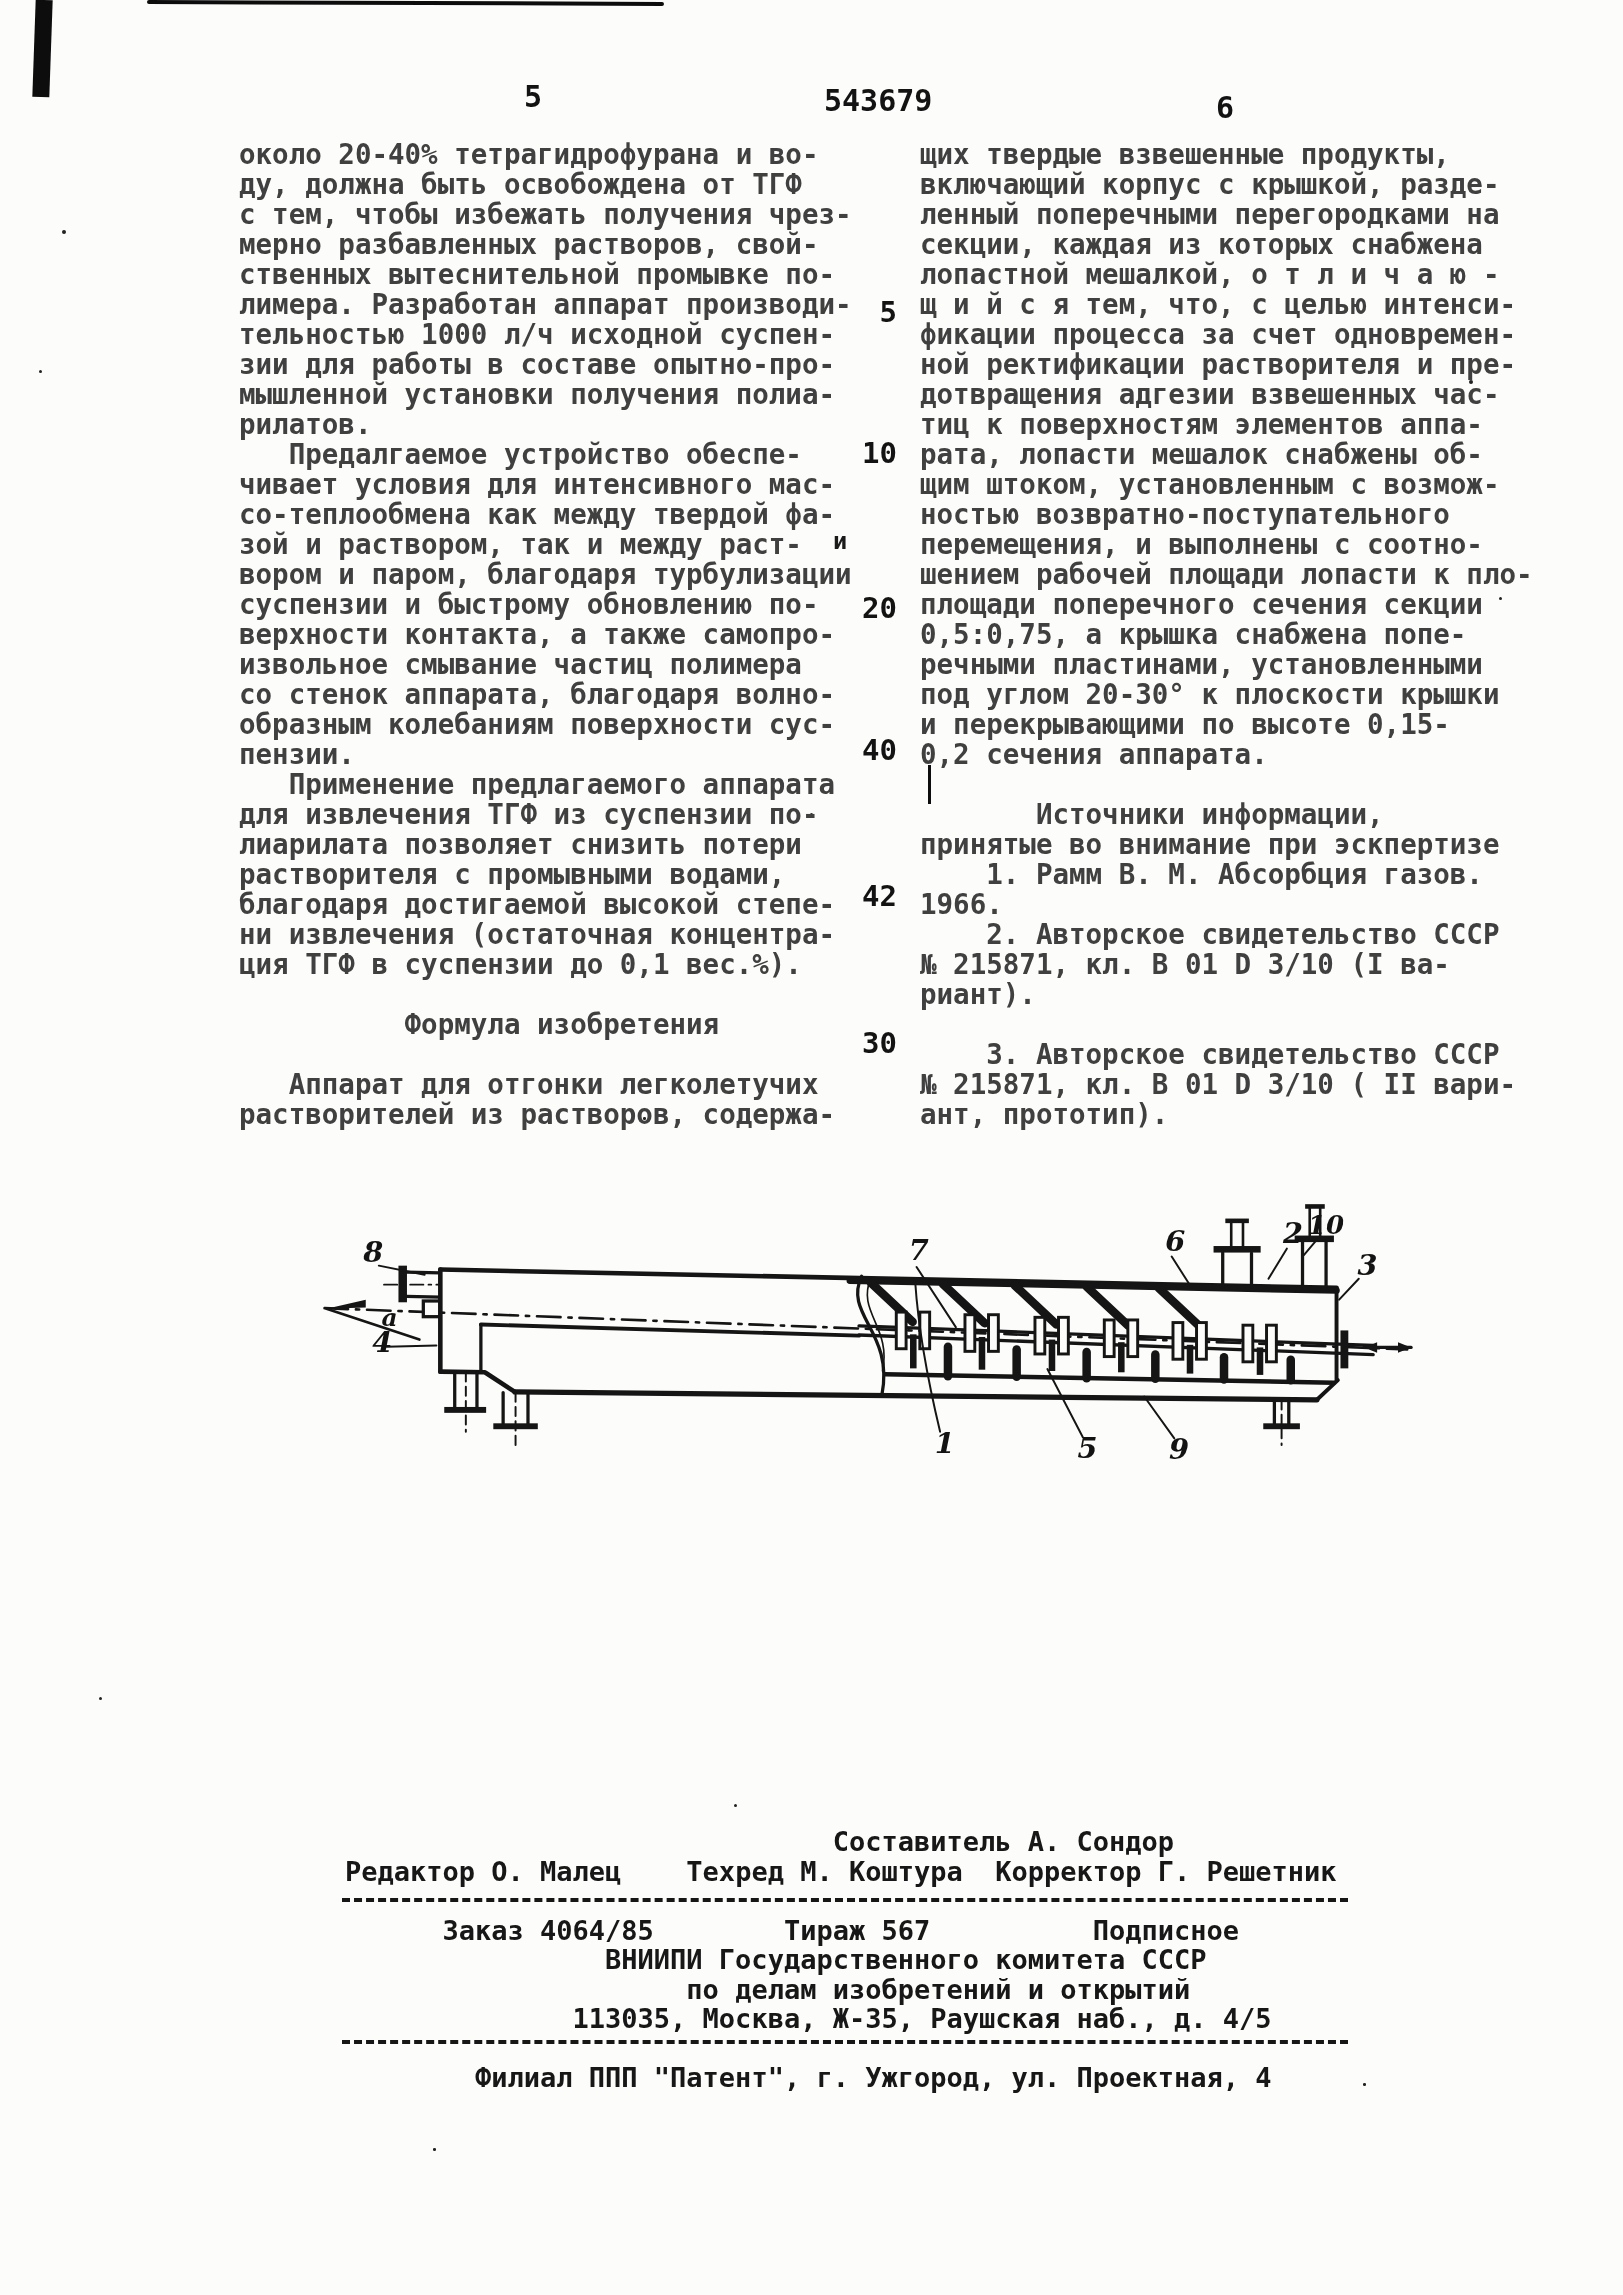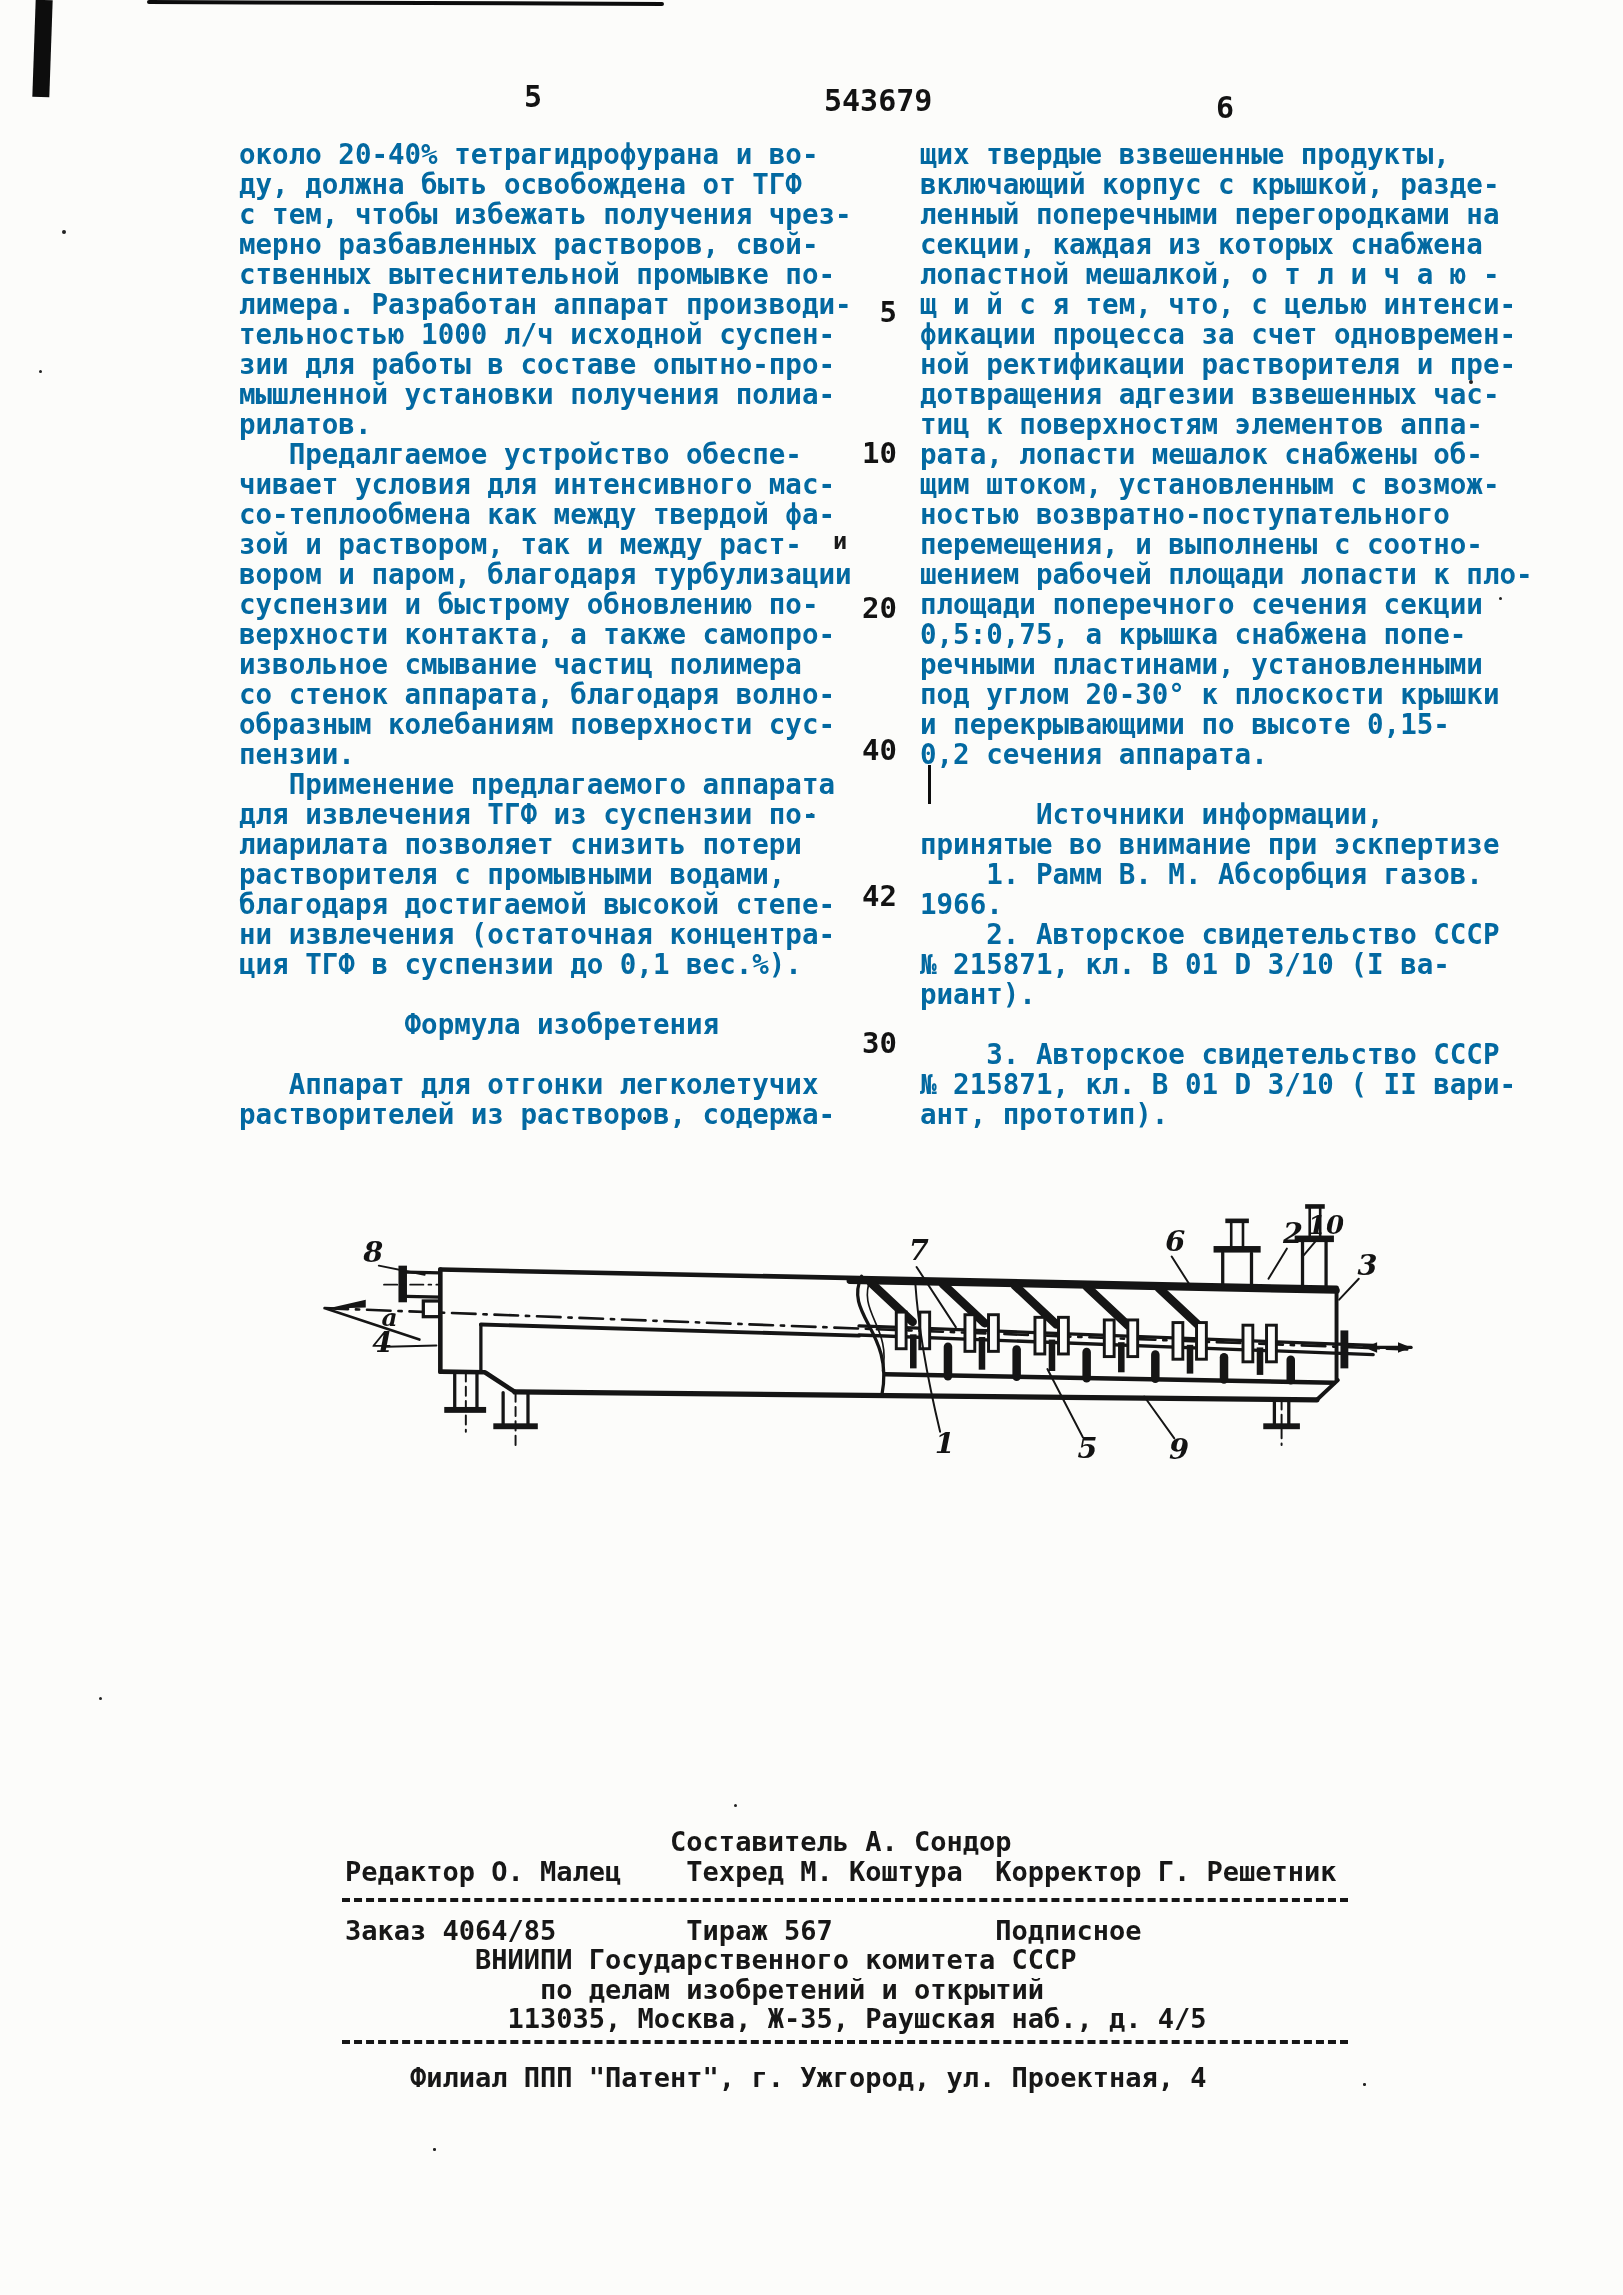--- a/index.html
+++ b/index.html
@@ -4,29 +4,29 @@
 <style>
   html,body{margin:0;padding:0;}
   body{
     width:1623px;height:2295px;position:relative;
     background:#fcfcfa;color:#161616;overflow:hidden;
     font-family:"DejaVu Sans Mono","Liberation Mono",monospace;
   }
   .col{
     position:absolute;white-space:pre;
     font:700 27.5px/30px "DejaVu Sans Mono","Liberation Mono",monospace;
-    letter-spacing:0;color:#0369a1;
+    letter-spacing:0;color:#404040;
   }
   .col div{height:30px;}
   .footer-block{
     position:absolute;white-space:pre;
     font:700 27px/29.5px "DejaVu Sans Mono","Liberation Mono",monospace;
     color:#171717;
   }
-  .footer-block div{height:29.5px;}
+  .footer-block div{height:29.5px;text-align:center;}
   .hdr{position:absolute;font:700 30px/30px "DejaVu Sans Mono","Liberation Mono",monospace;color:#131313;}
   .gut{position:absolute;left:838px;width:59px;text-align:right;
     font:700 29px/29px "DejaVu Sans Mono","Liberation Mono",monospace;color:#131313;}
   .stray{position:absolute;font:700 23.6px/23.6px "DejaVu Sans Mono","Liberation Mono",monospace;color:#1a1a1a;}
   .divider{position:absolute;height:0;border-top:4.6px dashed #161616;width:1006px;left:342px;}
   .artifact{position:absolute;background:#0d0d0d;}
   .speck{position:absolute;background:#222;border-radius:50%;}
   svg text{font-family:"DejaVu Serif","Liberation Serif",serif;font-style:italic;font-weight:700;fill:#131313;}
 </style>
 </head>

